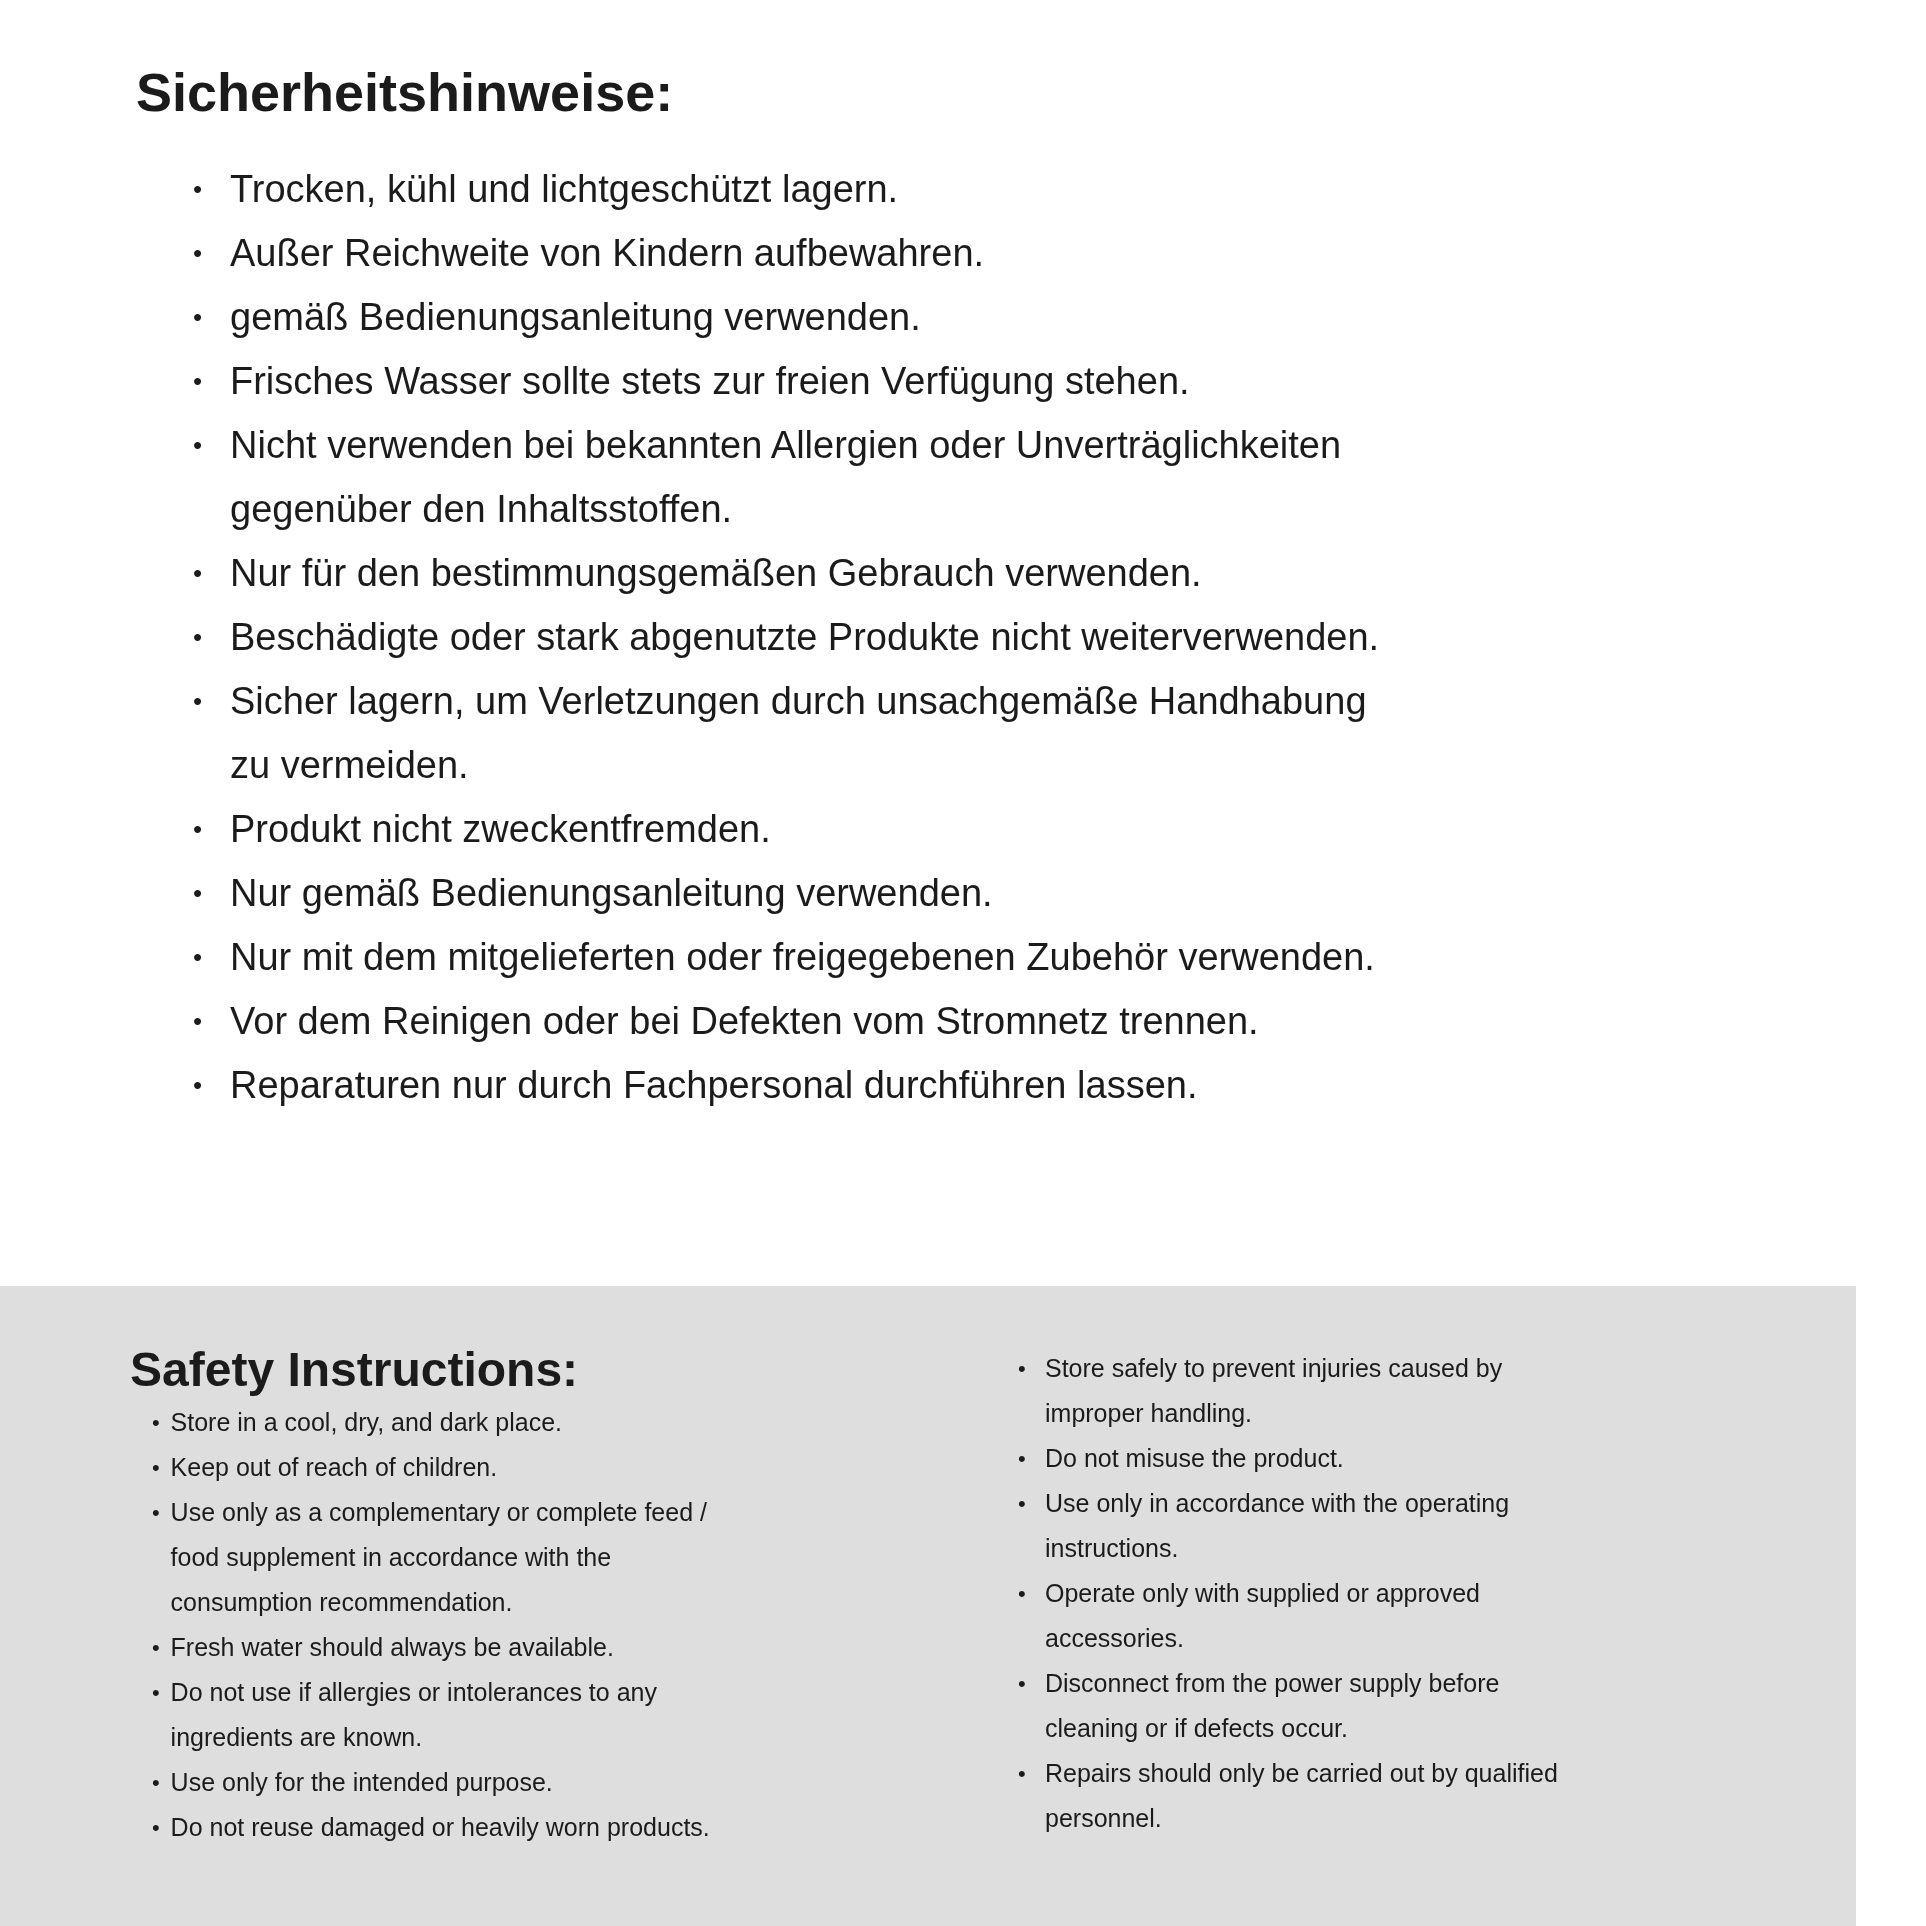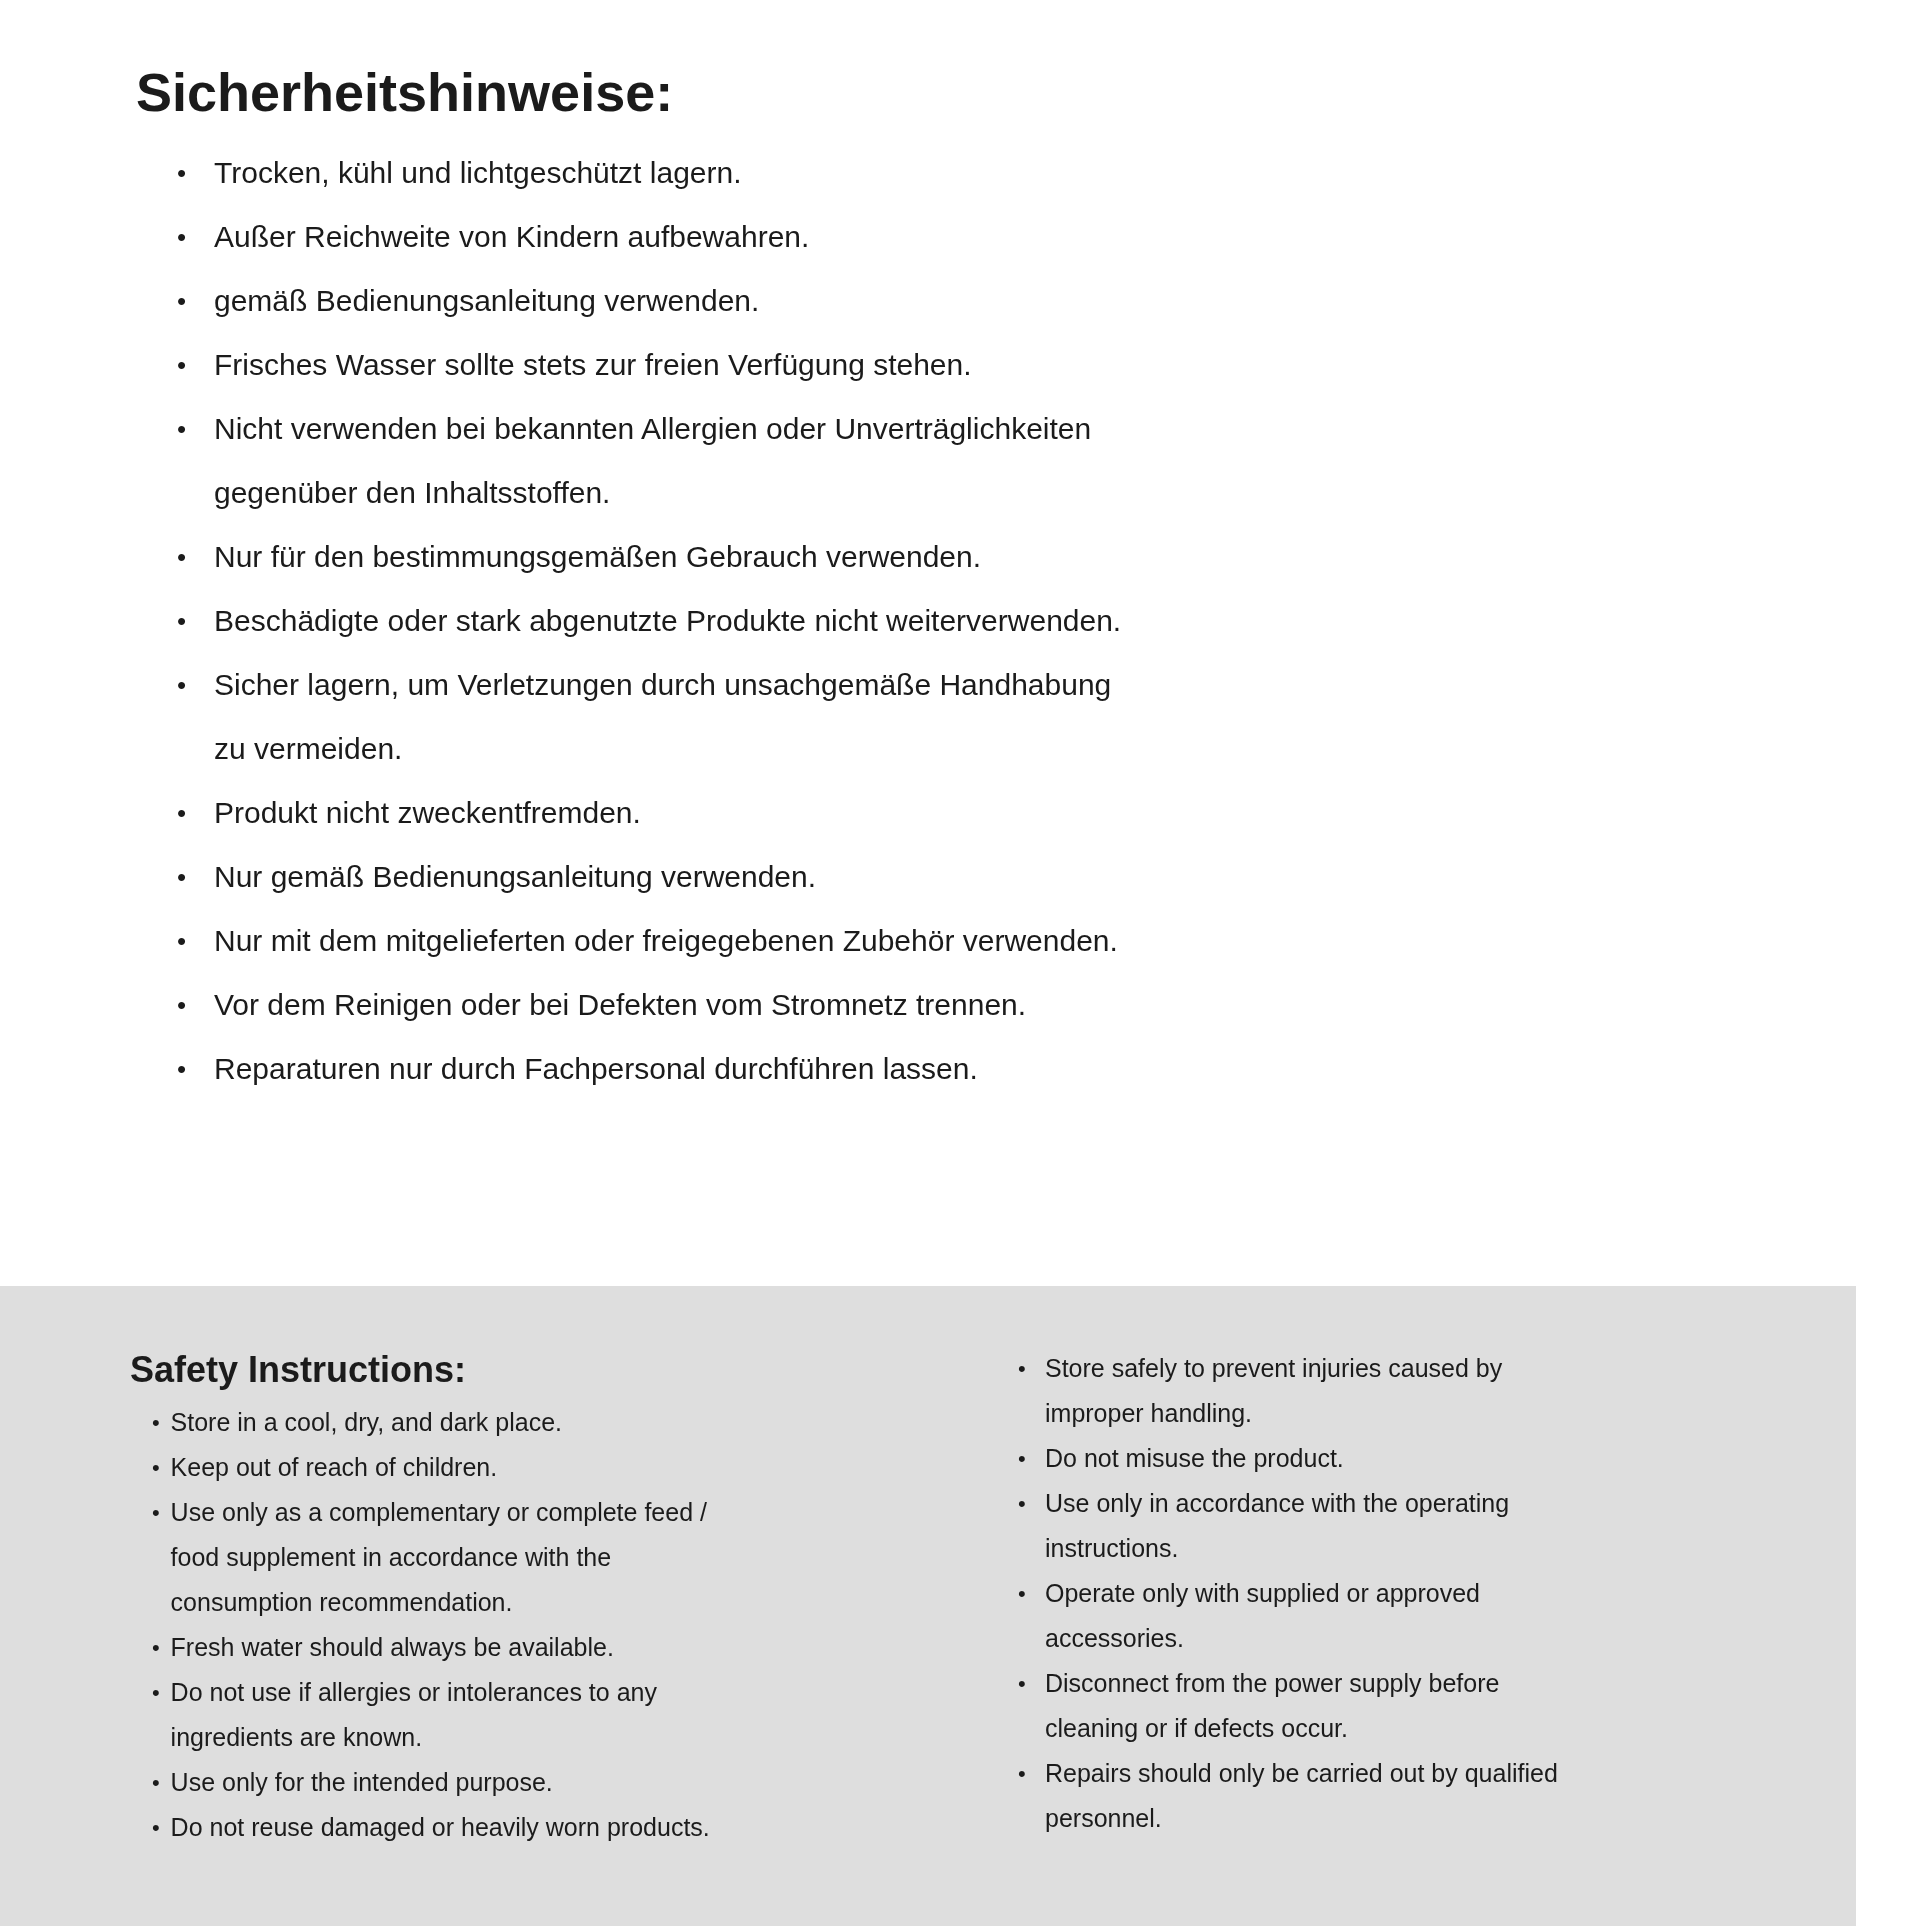--- a/index.html
+++ b/index.html
@@ -33,23 +33,23 @@
     left: 136px; top: 60px;
     margin: 0;
     font-size: 54px;
     font-weight: 700;
     line-height: 64px;
     white-space: nowrap;
   }
   .de-list {
     position: absolute;
     left: 177px; top: 141px;
-    margin: 0; padding: 0;
+    margin: 16px; padding: 0;
     list-style: none;
-    font-size: 30px;
+    font-size: 38px;
     font-weight: 400;
     line-height: 64px;
   }
   .de-list li {
     position: relative;
     padding-left: 37px;
   }
   .de-list li::before {
     content: "\2022";
     position: absolute;
@@ -62,21 +62,21 @@
   .section-en {
     position: absolute;
     left: 0; top: 1286px;
     width: 1926px; height: 640px;
     background: #dedede;
   }
   .en-title {
     position: absolute;
     left: 130px; top: 61px;
     margin: 0;
-    font-size: 36px;
+    font-size: 48px;
     font-weight: 700;
     line-height: 45px;
     white-space: nowrap;
   }
   .en-list {
     position: absolute;
     margin: 0; padding: 0;
     list-style: none;
     font-size: 25px;
     font-weight: 400;

